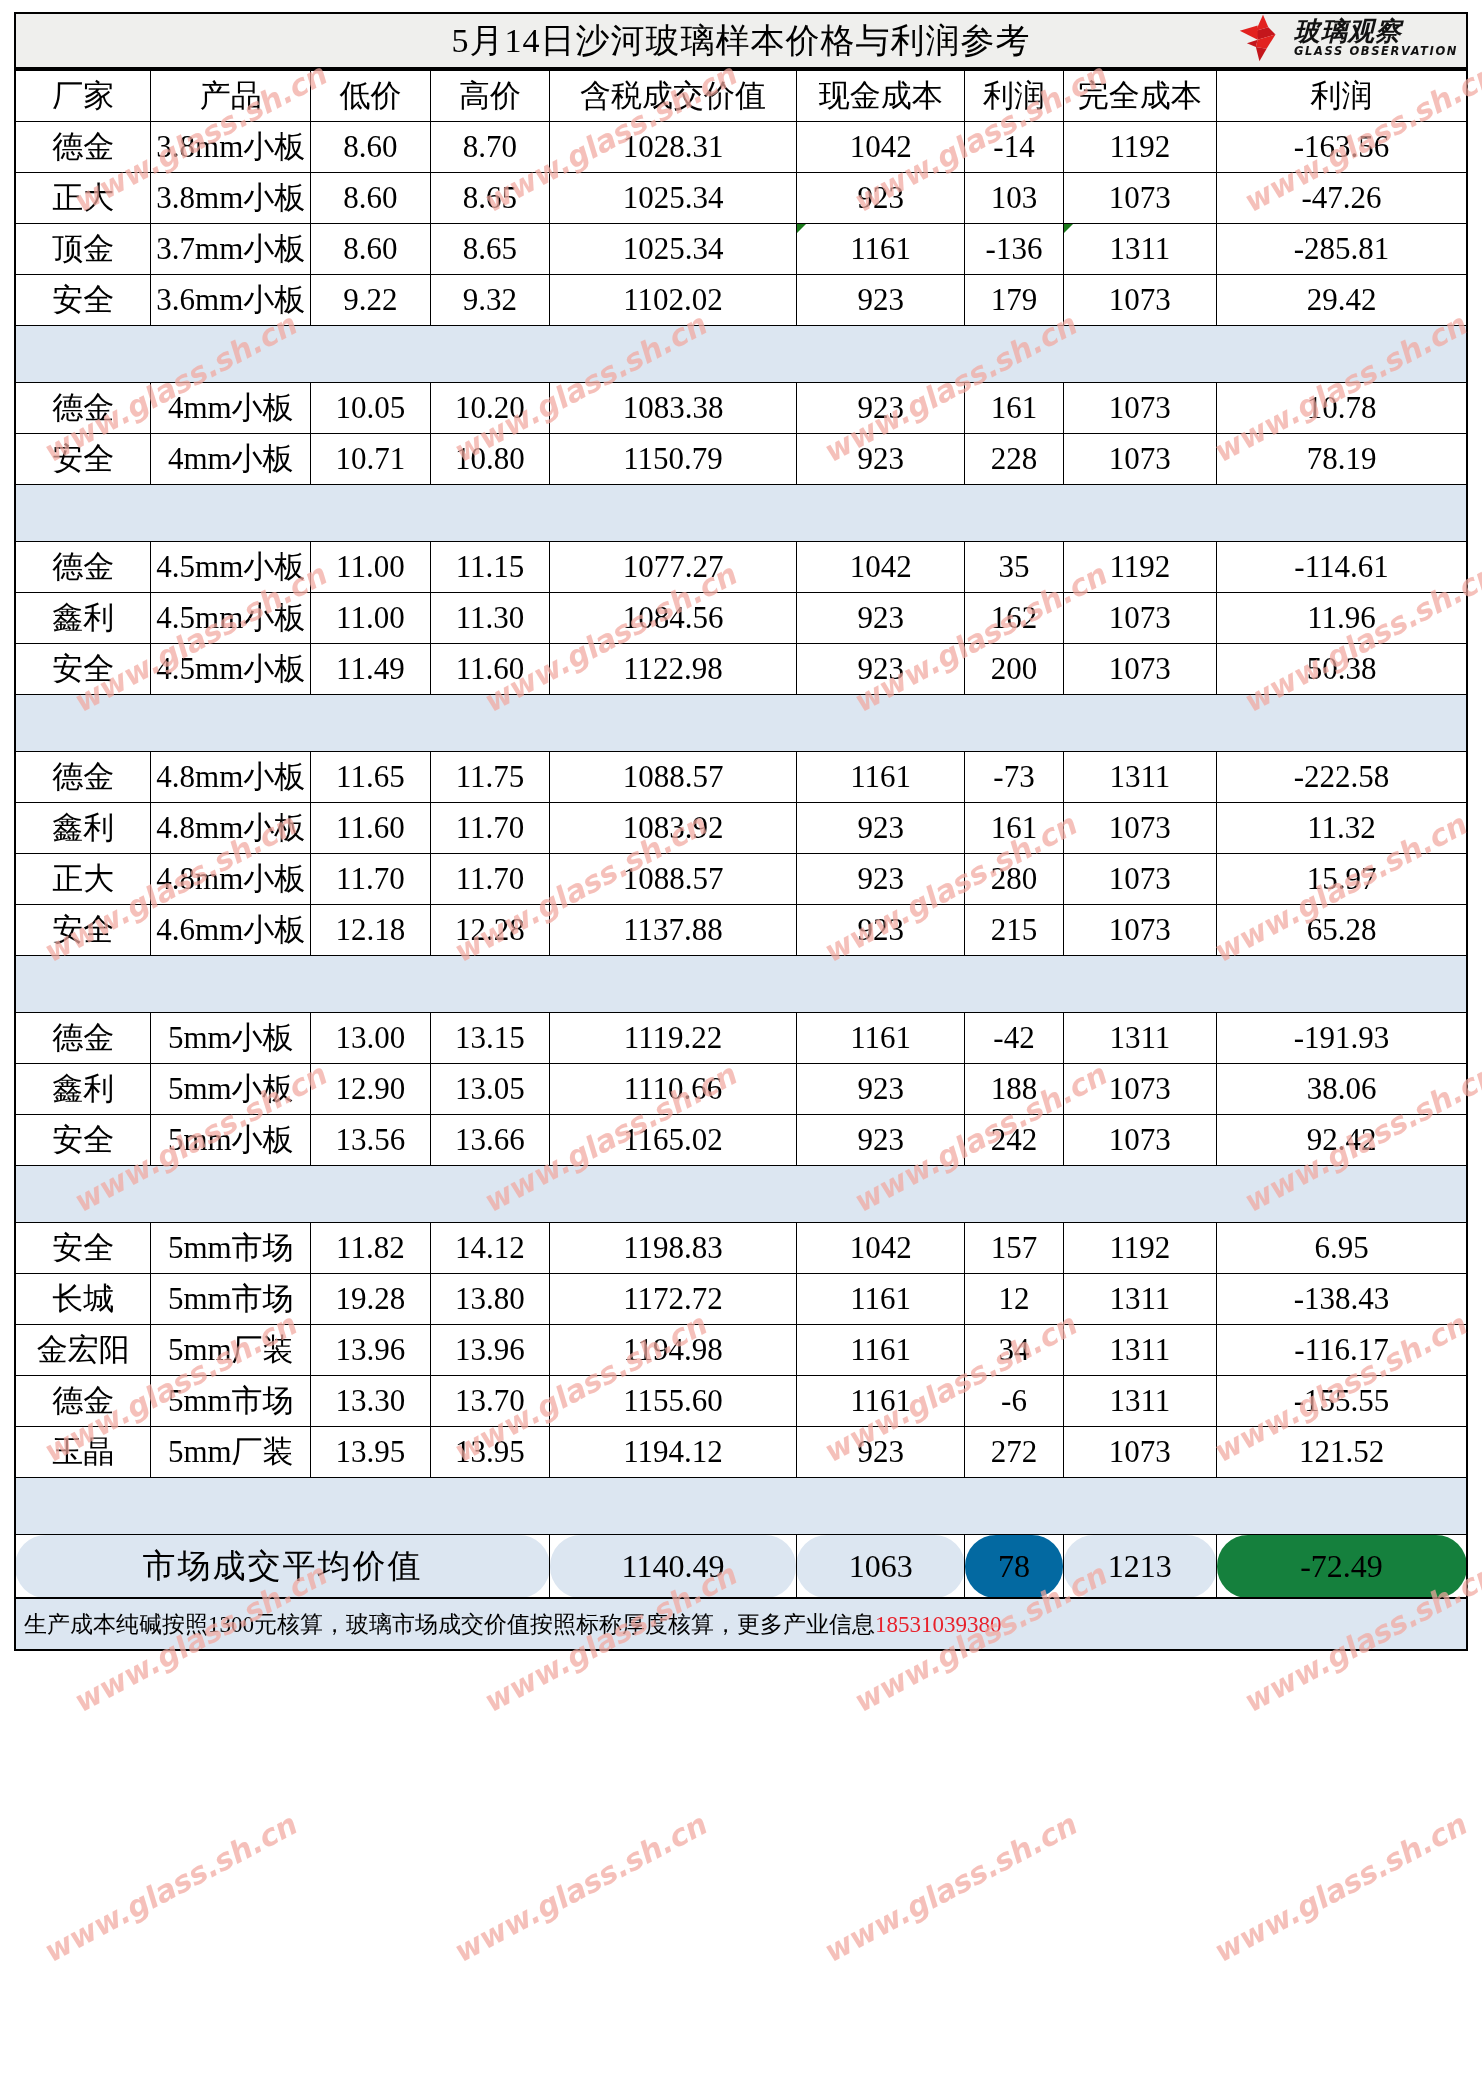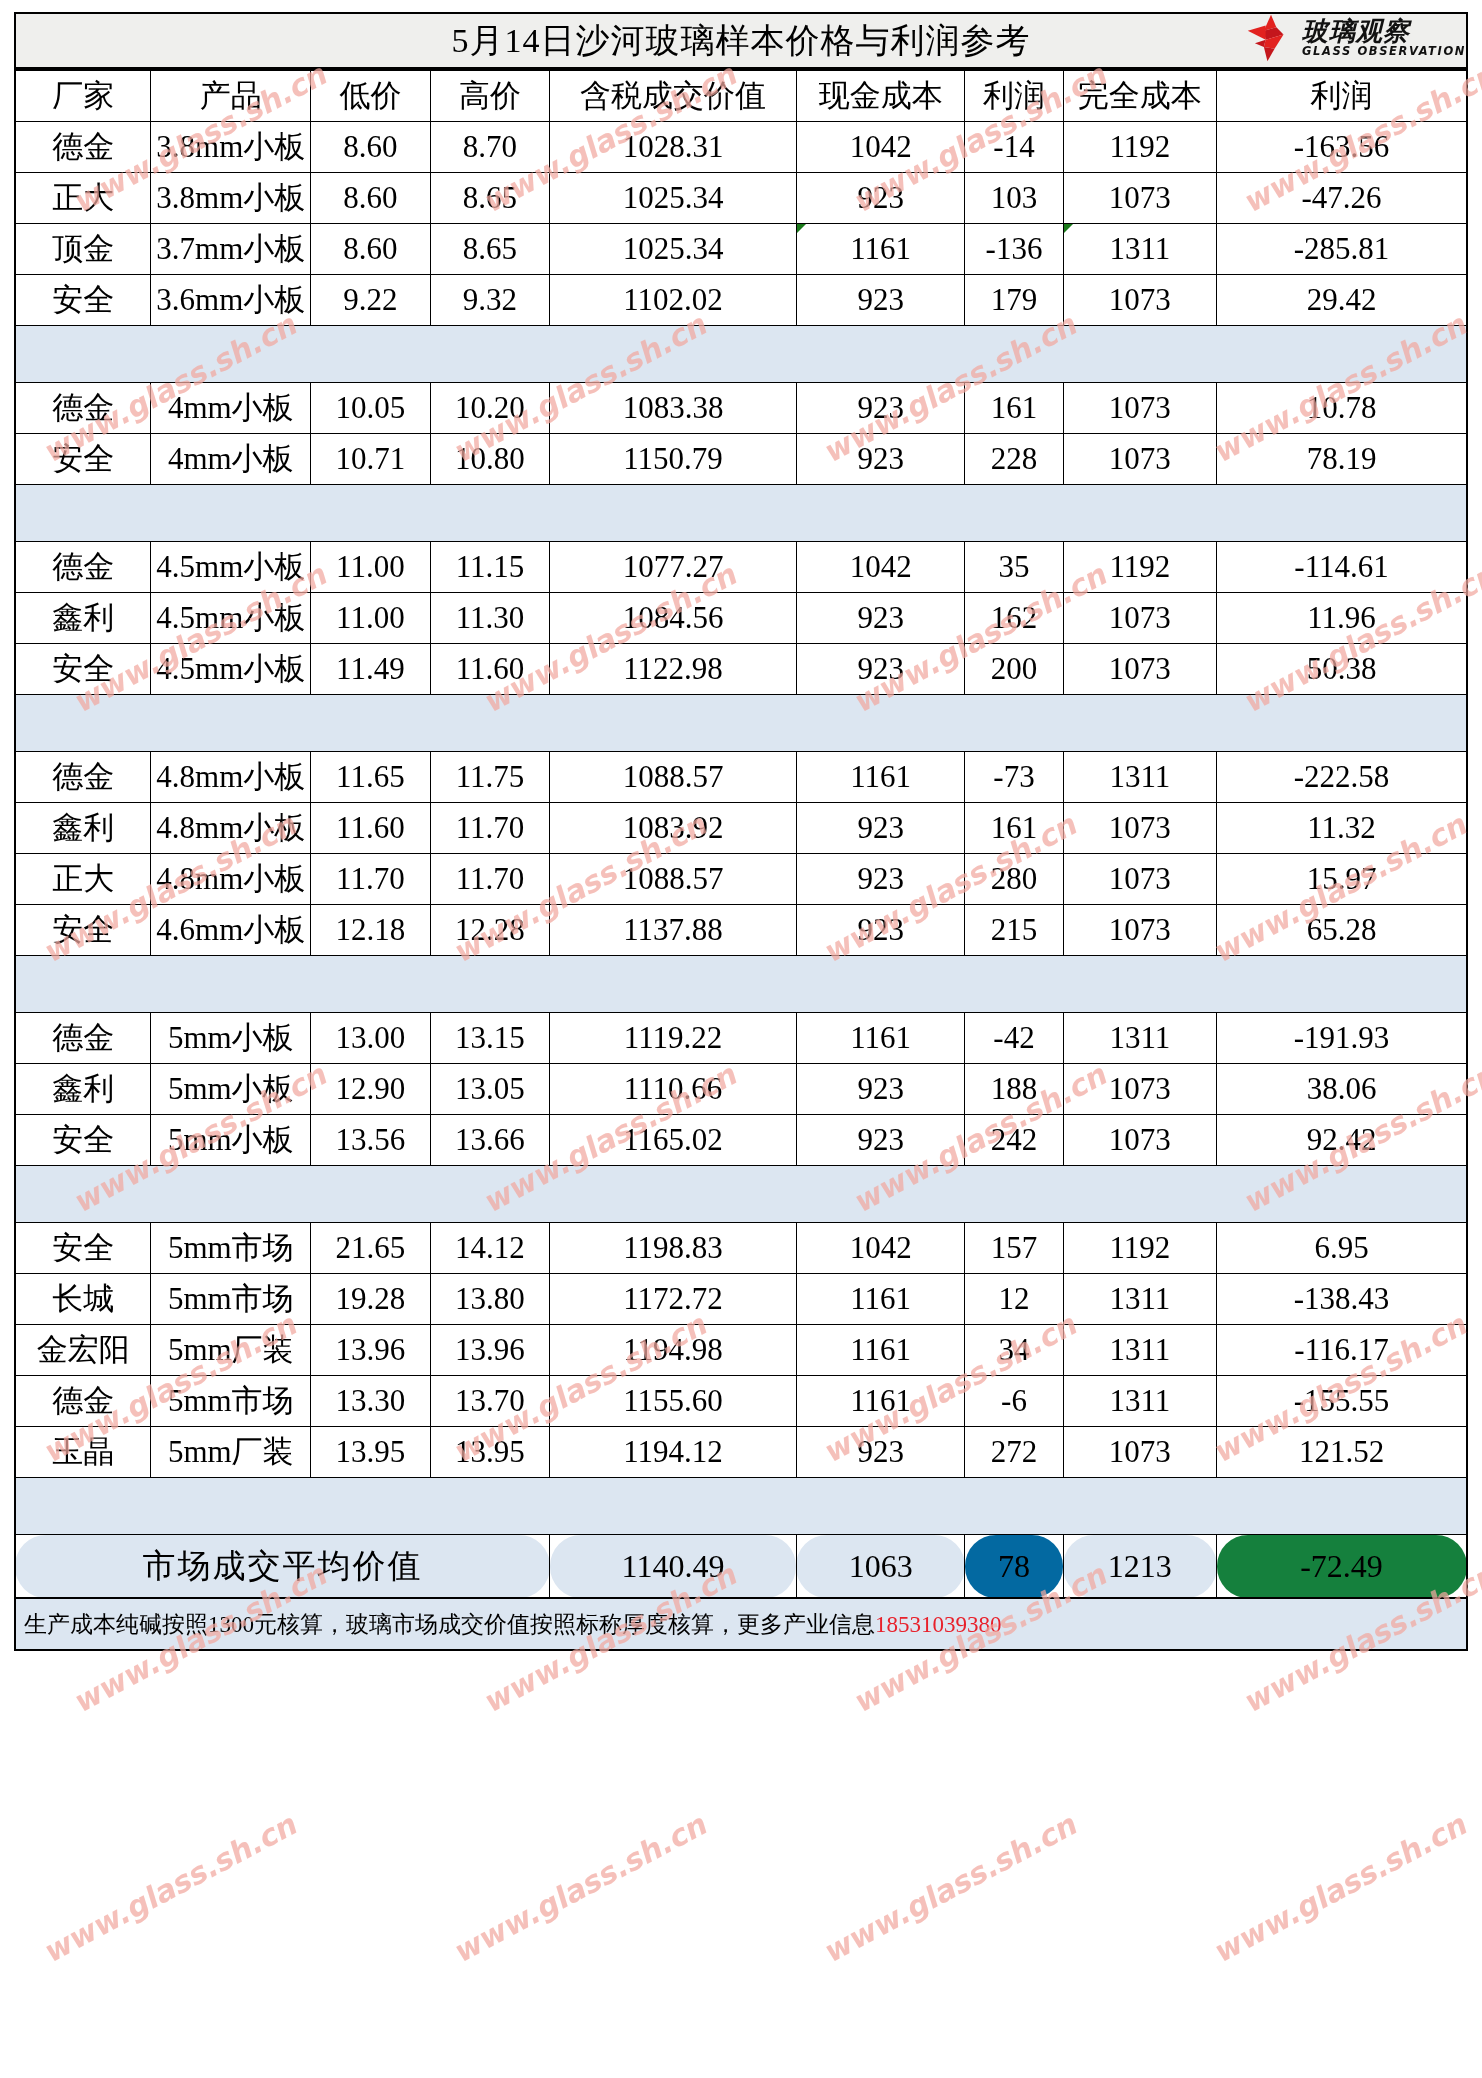--- a/index.html
+++ b/index.html
@@ -26,21 +26,21 @@
     box-sizing:border-box;
     display:flex;align-items:center;justify-content:center;
   }
   .title-text{
     font-size:34px;
     letter-spacing:1px;
     color:#000;
     font-family:"Liberation Serif","DejaVu Serif",serif;
   }
   .logo{
-    position:absolute;right:0;top:-4px;
+    position:absolute;right:8px;top:-4px;
     display:flex;align-items:center;gap:4px;
     height:56px;
   }
   .logo-mark{width:54px;height:50px;display:block;}
   .logo-txt{display:flex;flex-direction:column;line-height:1;}
   .logo-cn{
     font-family:"DejaVu Sans","Liberation Sans",sans-serif;
     font-weight:bold;font-size:26px;color:#111;
     letter-spacing:1px;font-style:italic;
   }
@@ -411,21 +411,21 @@
           <td></td>
           <td></td>
           <td></td>
           <td></td>
           <td></td>
           <td></td>
         </tr>
         <tr>
           <td class="maker">安全</td>
           <td class="prod">5mm市场</td>
-          <td class="">21.65</td>
+          <td class="">11.82</td>
           <td class="">14.12</td>
           <td class="">1198.83</td>
           <td class="">1042</td>
           <td class="pos">157</td>
           <td class="">1192</td>
           <td class="pos">6.95</td>
         </tr>
         <tr>
           <td class="maker">长城</td>
           <td class="prod">5mm市场</td>

